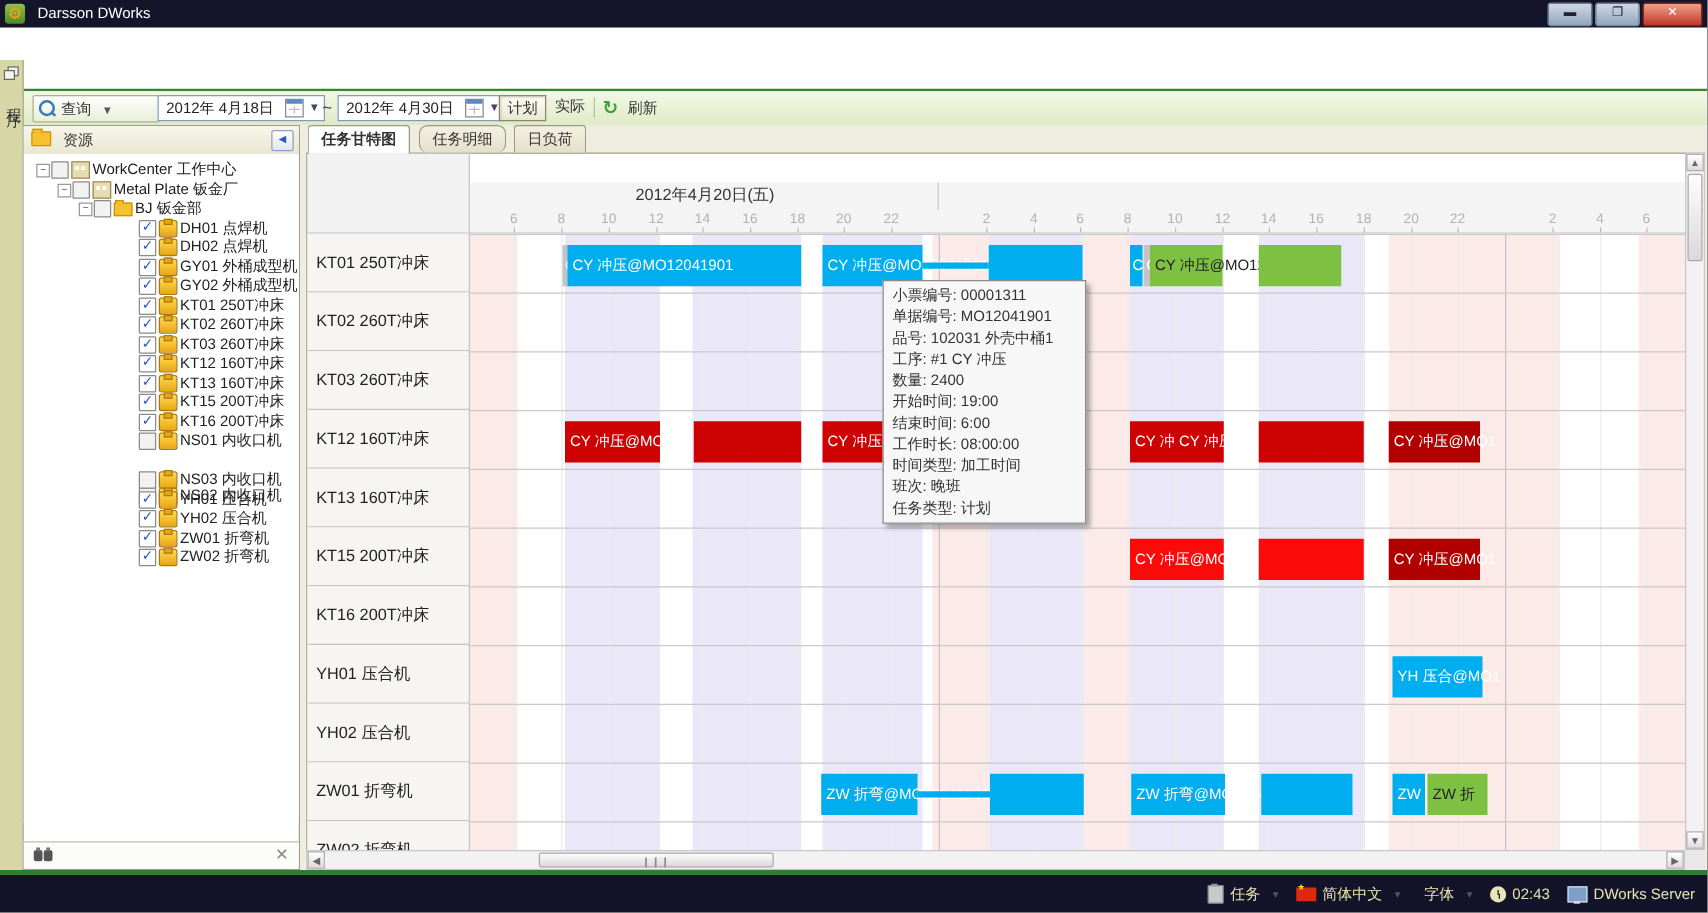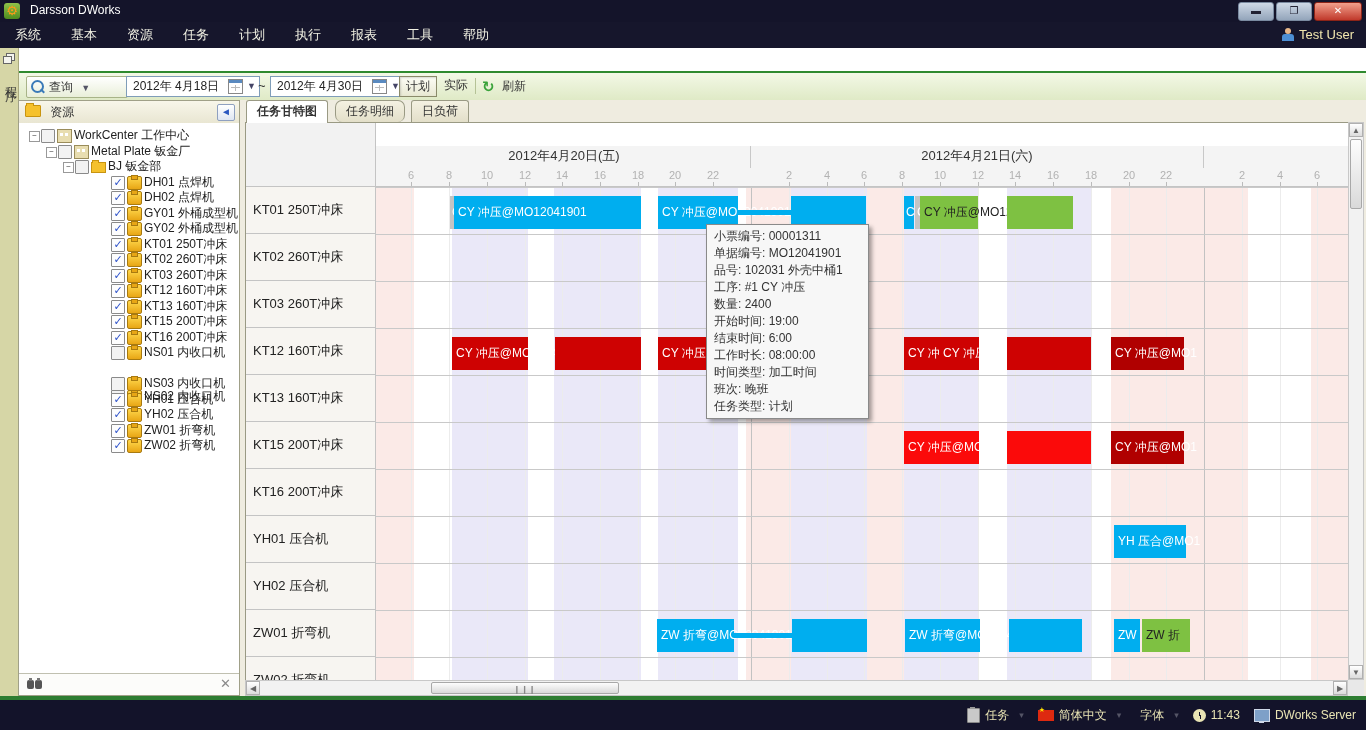--- a/index.html
+++ b/index.html
@@ -160,24 +160,20 @@
 <div class="screen">
 
   <div class="titlebar">
     <div class="app-logo">⚙</div>
     <div class="app-title">Darsson DWorks</div>
     <div class="winbtn min">▬</div>
     <div class="winbtn max">❐</div>
     <div class="winbtn close">✕</div>
   </div>
 
-  <div class="menubar">
-    <span id="menu-items"><span class="menu-item">系统</span><span class="menu-item">基本</span><span class="menu-item">资源</span><span class="menu-item">任务</span><span class="menu-item">计划</span><span class="menu-item">执行</span><span class="menu-item">报表</span><span class="menu-item">工具</span><span class="menu-item">帮助</span></span>
-    <span class="menu-user"><span class="i-user"></span><span>Test User</span></span>
-  </div>
 
   <div class="greenline"></div>
 
   <div class="toolbar">
     <div class="tool-btn query-btn">
       <span class="i-magnifier"></span>
       <span>查询</span>
       <span class="caret">▼</span>
     </div>
     <div class="date-box" style="left:108px;">
@@ -327,21 +323,20 @@
     </div>
   </div>
 
   <div class="main-bg"></div>
   <div id="view-tabs"></div>
 
   <div class="gantt">
     <div class="g-corner"></div>
     <div class="g-days" id="g-days">
         <div class="g-day-cell" style="left: 2px; width: 373px;">2012年4月20日(五)</div>
-        <div class="g-day-cell" style="left: 375px; width: 453px;">2012年4月21日(六)</div>
         <div class="g-day-cell" style="left: 828px; width: 145px;"></div>
       </div>
     <div class="g-hours" id="g-hours">
         <div class="g-hour" style="left: 35px;">6</div>
         <div class="g-hour-tick" style="left: 35px;"></div>
         <div class="g-hour" style="left: 73px;">8</div>
         <div class="g-hour-tick" style="left: 73px;"></div>
         <div class="g-hour" style="left: 111px;">10</div>
         <div class="g-hour-tick" style="left: 111px;"></div>
         <div class="g-hour" style="left: 149px;">12</div>
@@ -518,21 +513,21 @@
         <span>简体中文</span>
         <span class="caret">▾</span>
       </span>
       <span class="status-item">
         <span class="i-font"></span>
         <span>字体</span>
         <span class="caret">▾</span>
       </span>
       <span class="status-item">
         <span class="i-clock"></span>
-        <span>11:43</span>
+        <span>02:43</span>
       </span>
       <span class="status-item">
         <span class="i-server"></span>
         <span>DWorks Server</span>
       </span>
     </div>
 
 <div class="view-tab active" style="left: 246px; top: 100px; position: absolute;">任务甘特图</div>
     <div class="view-tab" style="left: 335px; top: 100px; position: absolute; border-radius: 7px;">任务明细</div>
     <div class="view-tab" style="left: 411px; top: 100px; position: absolute;">日负荷</div>

